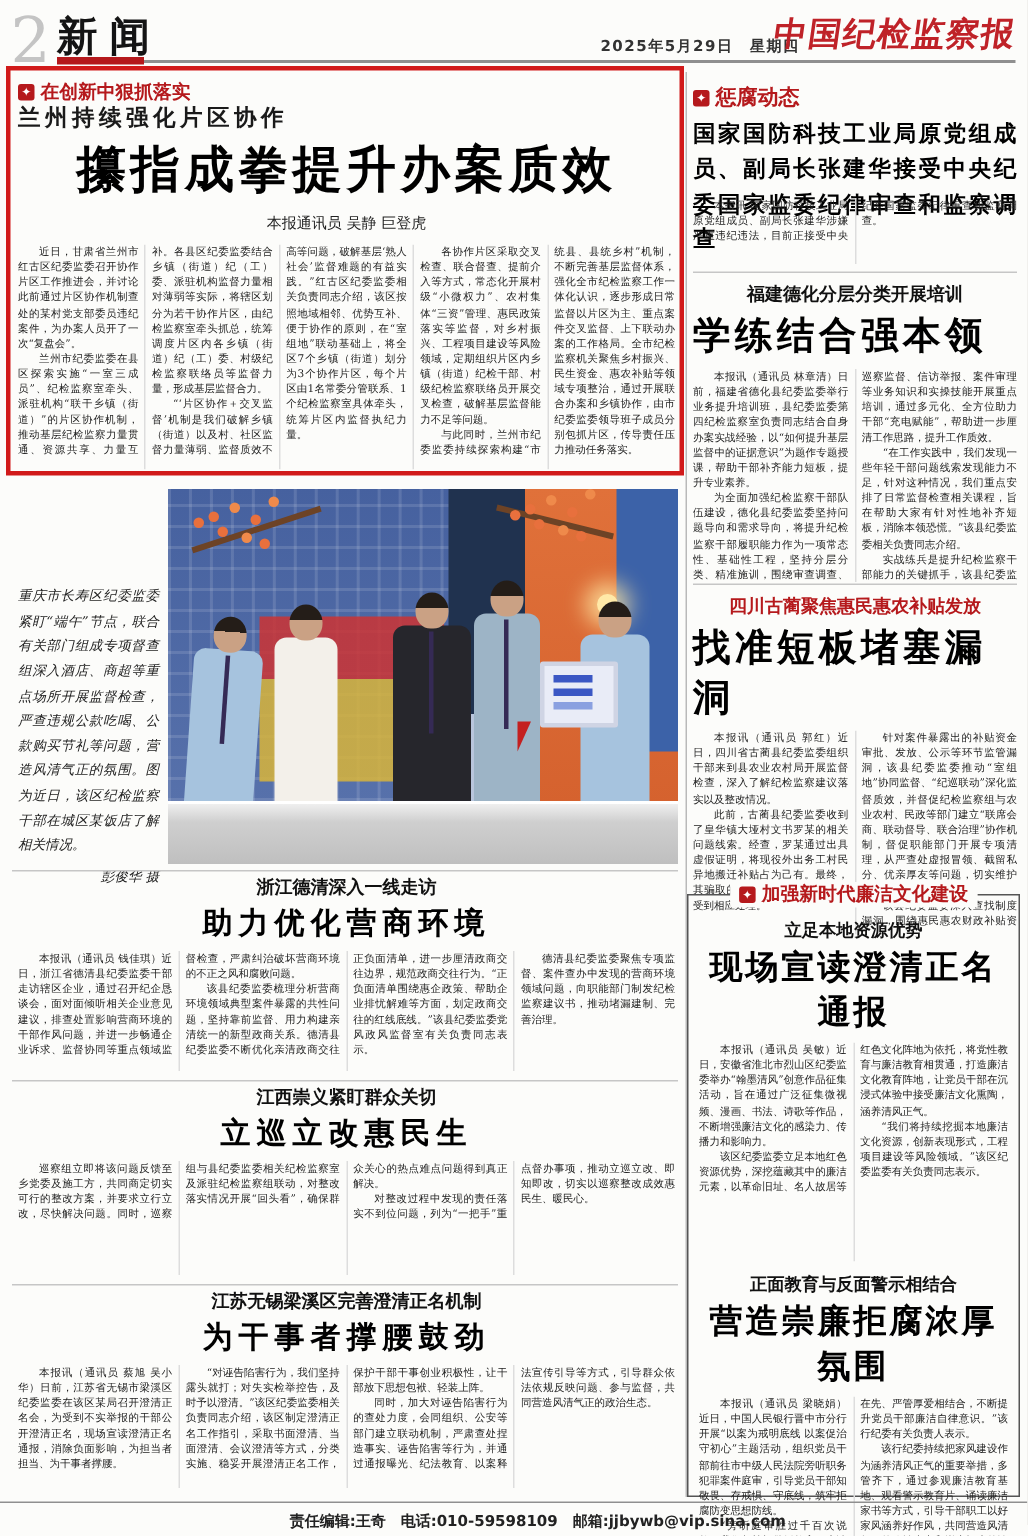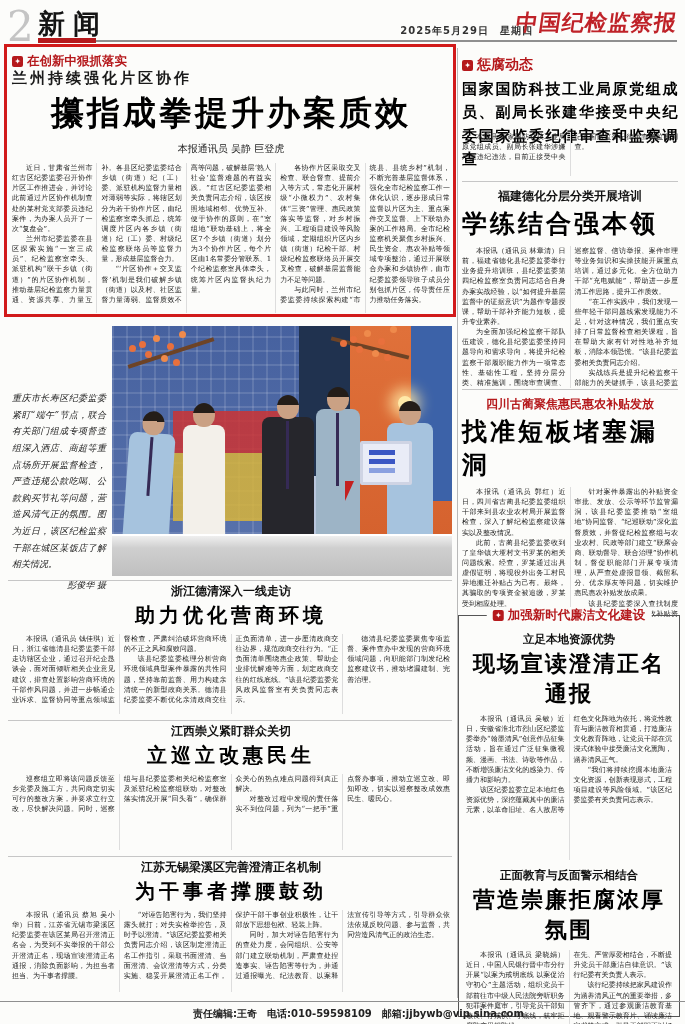--- a/index.html
+++ b/index.html
@@ -84,21 +84,21 @@
   .article-left { position:absolute; left:12px; width:438px; }
   .art-headline { text-align:center; font-weight:bold; color:#000; letter-spacing:4px; }
   .hl-26 { font-size:20px; margin-top:2px; }
   .art-body { margin-top:5px; }
   
   .right-col { position:absolute; left:462px; width:216px; }
   .digest-headline { font-size:15px; font-weight:bold; line-height:1.55; text-align:justify; text-align-last:justify;
       letter-spacing:.5px; color:#000; }
   .rc-headline { text-align:left; font-weight:bold; font-size:25px; letter-spacing:3px; color:#000; margin-top:2px; }
   .boxed-section { position:absolute; left:458px; top:596px; width:222px; height:402px;
-      border:1px solid #555; padding:16px 7px 6px 7px;margin-top:19px; }
+      border:1px solid #555; padding:16px 7px 6px 7px; }
   .boxed-label { position:absolute; left:50%; top:-9px; transform:translateX(-50%); white-space:nowrap;
       background:#fcfcfa; padding:0 6px; color:#b5191c; font-weight:bold; font-size:12.5px;
       font-family:"DejaVu Sans",sans-serif; }
   .boxed-headline { text-align:center; font-weight:bold; font-size:22px; letter-spacing:2px; color:#000; margin-top:2px; }
   
   .footer-rule { position:absolute; left:0; top:1001px; width:685px; height:1px; background:#8f8f8f; }
   .footer-text { position:absolute; left:16px; top:1007px; width:685px; text-align:center; font-size:10px;
       font-weight:bold; color:#222; font-family:"DejaVu Sans",sans-serif; }
 </style>
 </head>

